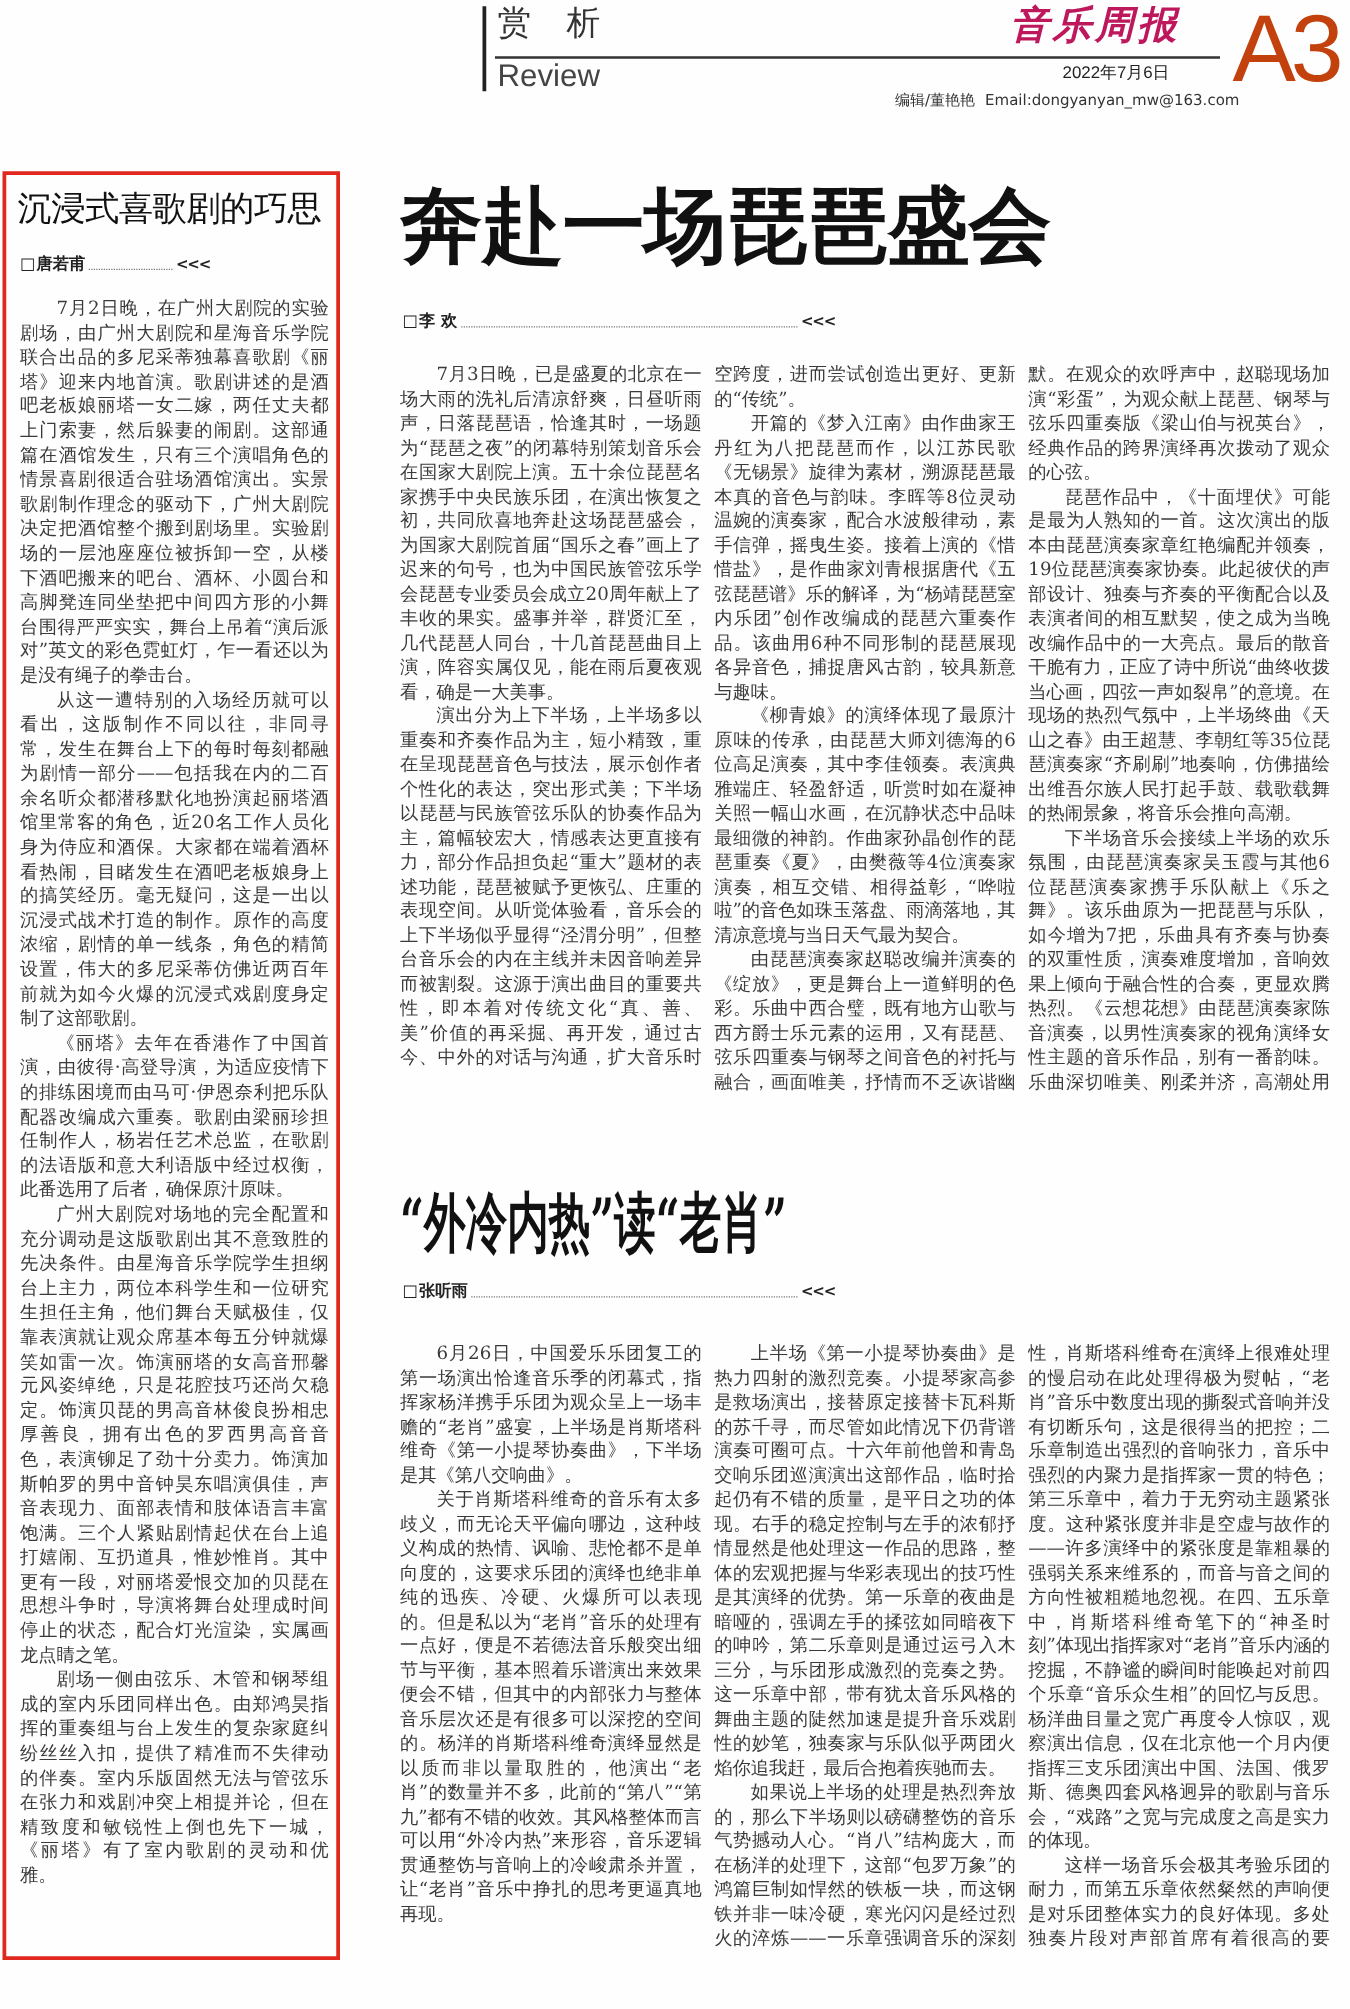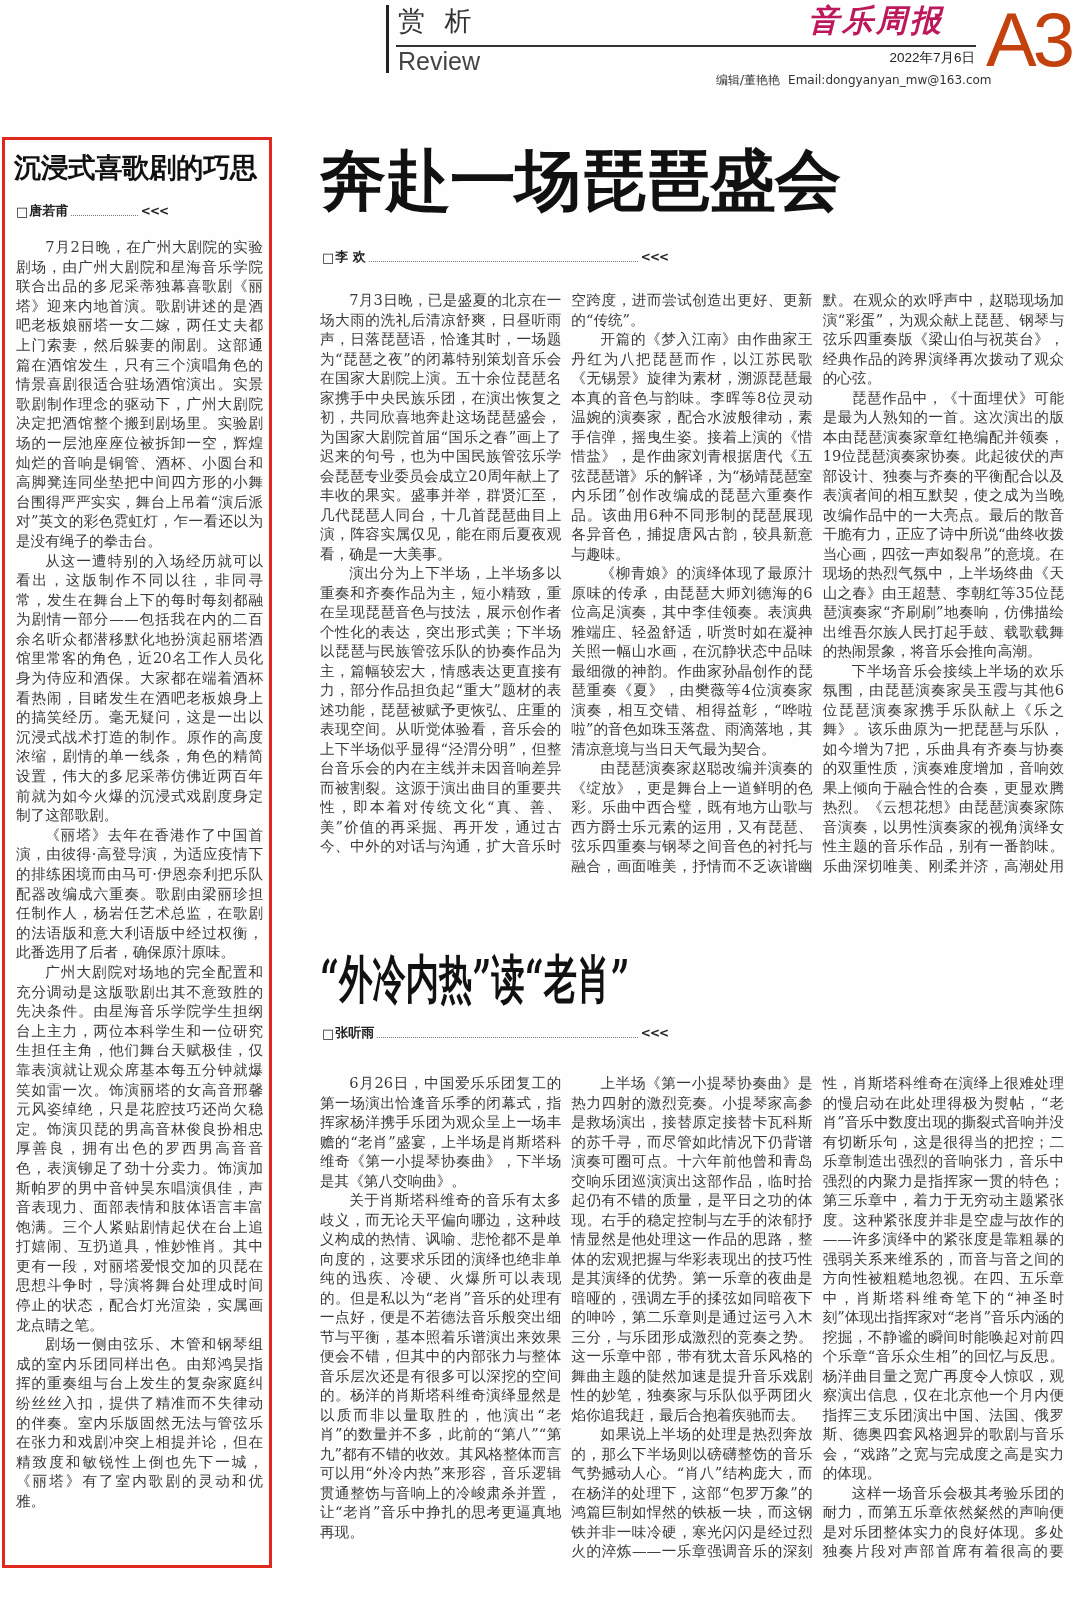--- a/index.html
+++ b/index.html
@@ -5,45 +5,45 @@
   html, body { margin:0; padding:0; }
   body {
     width:1080px; height:1607px; position:relative; overflow:hidden;
     background:#fefefe; color:#333;
     font-family:"DejaVu Serif","Liberation Serif",serif;
   }
   .abs { position:absolute; }
 
   
   .hdr-bar { left:386px; top:5px; width:3px; height:68px; background:#222; }
-  .hdr-cn { left:398px; top:4px; font-family:Liberation Sans, sans-serif; font-size:27px; color:#333; letter-spacing:6px; line-height:34px; white-space:pre; }
+  .hdr-cn { left:398px; top:4px; font-family:Liberation Mono, monospace; font-size:27px; color:#333; letter-spacing:6px; line-height:34px; white-space:pre; }
   .hdr-rule { left:396px; top:45px; width:580px; height:2px; background:#333; }
   .hdr-en { left:398px; top:47px; font-family:"Liberation Sans","DejaVu Sans",sans-serif; font-size:25px; color:#444; line-height:28px; }
   .hdr-mast { left:808px; top:0px; font-family:"DejaVu Serif","Liberation Serif",serif; font-style:italic; font-weight:bold; font-size:31px; color:#be185d; letter-spacing:3px; line-height:40px; }
-  .hdr-date { left:850px; top:50px; width:125px; text-align:right; font-family:"Liberation Sans","DejaVu Sans",sans-serif; font-size:13.5px; color:#222; line-height:16px; }
+  .hdr-date { left:850px; top:50px; width:125px; text-align:left; font-family:"Liberation Sans","DejaVu Sans",sans-serif; font-size:13.5px; color:#222; line-height:16px; }
   .hdr-page { left:986px; top:2px; font-family:"Liberation Sans","DejaVu Sans",sans-serif; font-size:76px; color:#c2410c; letter-spacing:-4px; line-height:76px; }
   .hdr-editor { left:716px; top:72px; font-family:"DejaVu Sans","Liberation Sans",sans-serif; font-size:12px; color:#333; line-height:16px; white-space:nowrap; }
   .hdr-editor span + span { margin-left:8px; }
 
   
   .byline { display:flex; align-items:center; font-family:"DejaVu Sans","Liberation Sans",sans-serif; font-size:13px; color:#222; height:16px; }
   .byline .mark { font-size:13px; margin-right:1px; }
   .byline .who { font-weight:bold; white-space:pre;text-align:center; }
   .byline .lead { flex:1; border-bottom:1px dotted #777; margin:0 3px; height:8px; }
   .byline .arr { font-weight:bold; font-size:12px; letter-spacing:-1px; }
 
   
   .body-text p {
     margin:0; text-indent:2em; text-align:justify;
     font-size:14.6px; line-height:19.5px; color:#3a3a3a;
   }
 
   
   .sidebar { left:2px; top:137px; width:264px; height:1425px; border:3px solid #e0281e; }
-  .sb-title { left:9px; top:10px; font-size:27.5px; font-weight:700; color:#111; line-height:34px; white-space:nowrap; letter-spacing:-0.5px; }
+  .sb-title { left:9px; top:10px; font-size:27.5px; font-weight:400; color:#111; line-height:34px; white-space:nowrap; letter-spacing:-0.5px; }
   .sb-byline { left:11px; top:63px; width:152px; }
   .sb-body { left:11px; top:97px; width:247px; height:1318px; overflow:hidden; }
   .sb-body p { line-height:19.6px; }
 
   
   .a1-title { left:320px; top:140px; font-size:66px; font-weight:900; color:#111; line-height:80px; letter-spacing:-1px; white-space:nowrap; }
   .a1-byline { left:322px; top:249px; width:346px; }
   .a1-body { left:320px; top:290px; width:744px; height:596px; column-count:3; column-gap:10px; column-fill:auto; overflow:hidden; }
 
   
@@ -67,21 +67,21 @@
 
 <div class="abs sidebar">
   <div class="abs sb-title">沉浸式喜歌剧的巧思</div>
   <div class="abs byline sb-byline">
     <span class="mark">□</span>
     <span class="who">唐若甫</span>
     <span class="lead"></span>
     <span class="arr">&lt;&lt;&lt;</span>
   </div>
   <div class="abs body-text sb-body">
-    <p>7月2日晚，在广州大剧院的实验剧场，由广州大剧院和星海音乐学院联合出品的多尼采蒂独幕喜歌剧《丽塔》迎来内地首演。歌剧讲述的是酒吧老板娘丽塔一女二嫁，两任丈夫都上门索妻，然后躲妻的闹剧。这部通篇在酒馆发生，只有三个演唱角色的情景喜剧很适合驻场酒馆演出。实景歌剧制作理念的驱动下，广州大剧院决定把酒馆整个搬到剧场里。实验剧场的一层池座座位被拆卸一空，辉煌灿烂的音响是铜管、酒杯、小圆台和高脚凳连同坐垫把中间四方形的小舞台围得严严实实，舞台上吊着“演后派对”英文的彩色霓虹灯，乍一看还以为是没有绳子的拳击台。</p>
+    <p>7月2日晚，在广州大剧院的实验剧场，由广州大剧院和星海音乐学院联合出品的多尼采蒂独幕喜歌剧《丽塔》迎来内地首演。歌剧讲述的是酒吧老板娘丽塔一女二嫁，两任丈夫都上门索妻，然后躲妻的闹剧。这部通篇在酒馆发生，只有三个演唱角色的情景喜剧很适合驻场酒馆演出。实景歌剧制作理念的驱动下，广州大剧院决定把酒馆整个搬到剧场里。实验剧场的一层池座座位被拆卸一空，从楼下酒吧搬来的吧台、酒杯、小圆台和高脚凳连同坐垫把中间四方形的小舞台围得严严实实，舞台上吊着“演后派对”英文的彩色霓虹灯，乍一看还以为是没有绳子的拳击台。</p>
     <p>从这一遭特别的入场经历就可以看出，这版制作不同以往，非同寻常，发生在舞台上下的每时每刻都融为剧情一部分——包括我在内的二百余名听众都潜移默化地扮演起丽塔酒馆里常客的角色，近20名工作人员化身为侍应和酒保。大家都在端着酒杯看热闹，目睹发生在酒吧老板娘身上的搞笑经历。毫无疑问，这是一出以沉浸式战术打造的制作。原作的高度浓缩，剧情的单一线条，角色的精简设置，伟大的多尼采蒂仿佛近两百年前就为如今火爆的沉浸式戏剧度身定制了这部歌剧。</p>
     <p>《丽塔》去年在香港作了中国首演，由彼得·高登导演，为适应疫情下的排练困境而由马可·伊恩奈利把乐队配器改编成六重奏。歌剧由梁丽珍担任制作人，杨岩任艺术总监，在歌剧的法语版和意大利语版中经过权衡，此番选用了后者，确保原汁原味。</p>
     <p>广州大剧院对场地的完全配置和充分调动是这版歌剧出其不意致胜的先决条件。由星海音乐学院学生担纲台上主力，两位本科学生和一位研究生担任主角，他们舞台天赋极佳，仅靠表演就让观众席基本每五分钟就爆笑如雷一次。饰演丽塔的女高音邢馨元风姿绰绝，只是花腔技巧还尚欠稳定。饰演贝琵的男高音林俊良扮相忠厚善良，拥有出色的罗西男高音音色，表演铆足了劲十分卖力。饰演加斯帕罗的男中音钟昊东唱演俱佳，声音表现力、面部表情和肢体语言丰富饱满。三个人紧贴剧情起伏在台上追打嬉闹、互扔道具，惟妙惟肖。其中更有一段，对丽塔爱恨交加的贝琵在思想斗争时，导演将舞台处理成时间停止的状态，配合灯光渲染，实属画龙点睛之笔。</p>
     <p>剧场一侧由弦乐、木管和钢琴组成的室内乐团同样出色。由郑鸿昊指挥的重奏组与台上发生的复杂家庭纠纷丝丝入扣，提供了精准而不失律动的伴奏。室内乐版固然无法与管弦乐在张力和戏剧冲突上相提并论，但在精致度和敏锐性上倒也先下一城，《丽塔》有了室内歌剧的灵动和优雅。</p>
 
   </div>
 </div>
 
 <div class="abs a1-title">奔赴一场琵琶盛会</div>
 <div class="abs byline a1-byline">

